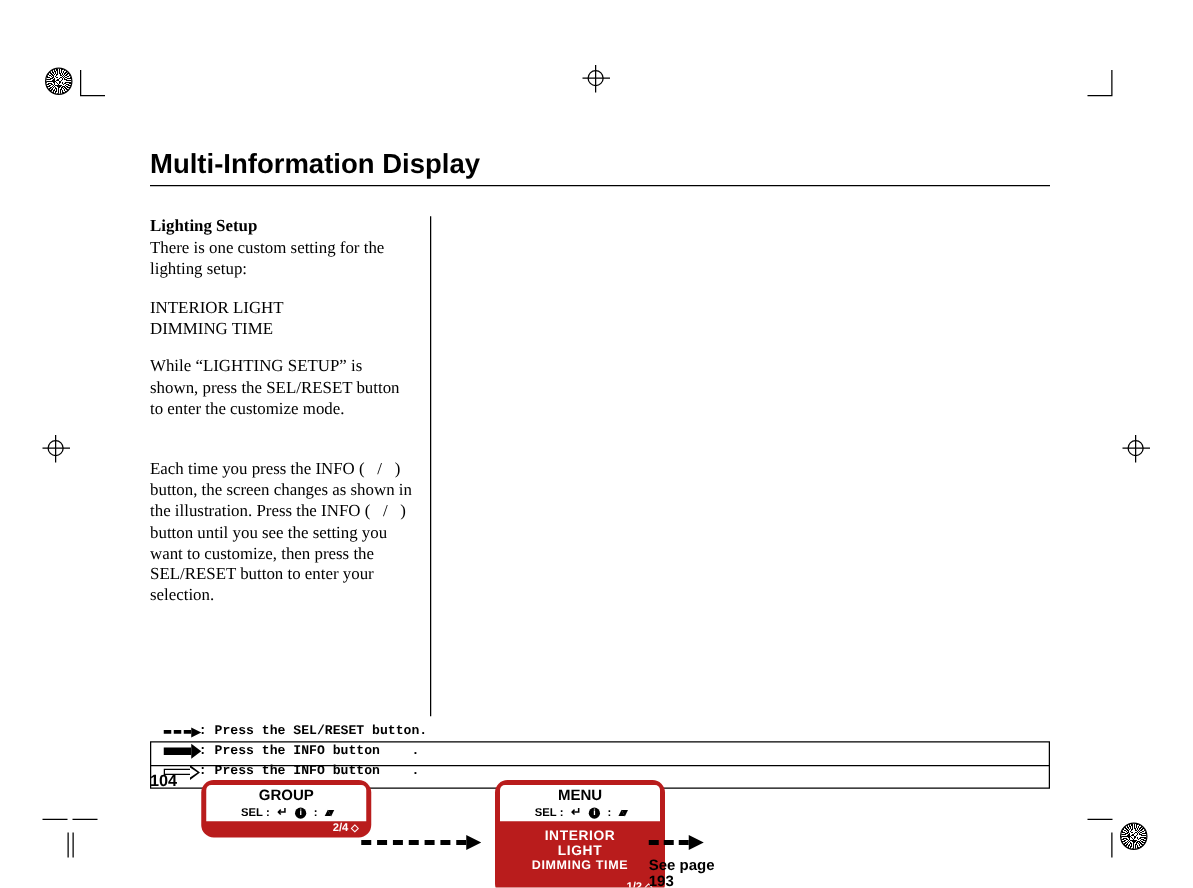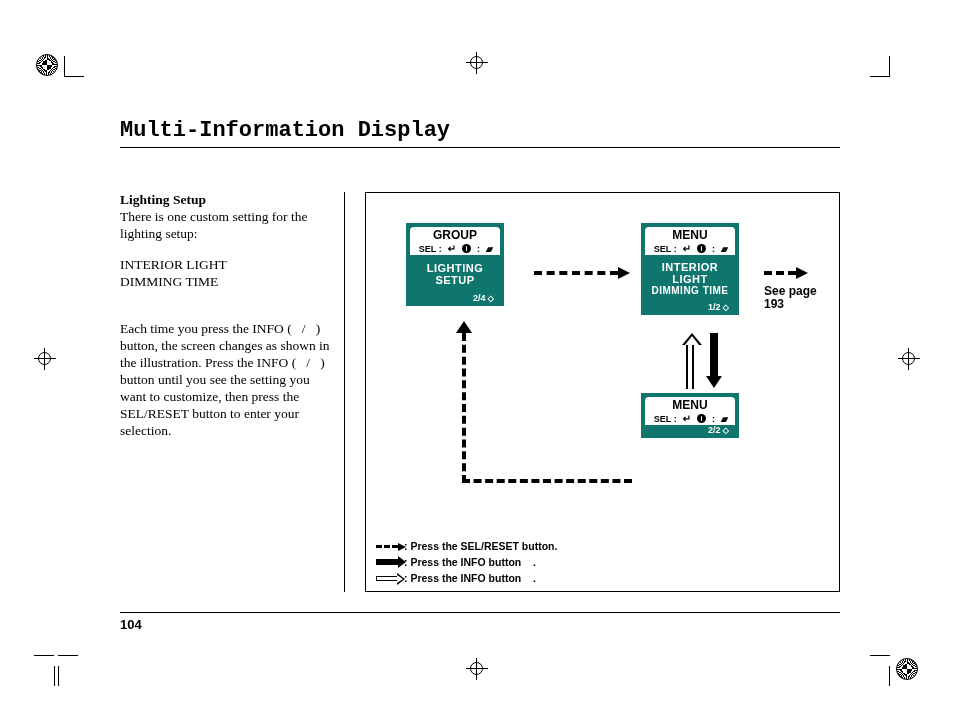--- a/index.html
+++ b/index.html
@@ -33,30 +33,31 @@
   .crop-L { position:absolute; width:32px; height:32px; }
   .crop-L .h { position:absolute; background:#000; height:1px; width:20px; }
   .crop-L .v { position:absolute; background:#000; width:1px; height:20px; }
 
   .page {
     position: absolute;
     left: 120px; top: 118px;
     width: 720px;
   }
   .title {
-    font-family: Liberation Mono, monospace;
+    font-family: Liberation Sans, sans-serif;
     font-weight: bold;
     font-size: 22px;
     border-bottom: 1px solid #000;
     padding-bottom: 4px;
-    margin-bottom: 44px;
+    margin-bottom: 24px;
   }
   .content {
     display: flex;
     gap: 20px;
+    flex-direction: column;
   }
   .col-text {
     width: 225px;
     font-size: 13.5px;
     line-height: 1.25;
     border-right: 1px solid #000;
     padding-right: 14px;
     min-height: 400px;
   }
   .col-text p { margin: 0 0  14px 0; }
@@ -65,23 +66,23 @@
     flex: 1;
     border: 1px solid #000;
     padding: 24px 14px 12px 14px;
     position: relative;
     height: 400px;
   }
 
   
   .lcd {
     position: absolute;
-    width: 98px;
-    background: #0f766e;
-    border-radius: 0;
+    width: 136px;
+    background: #b91c1c;
+    border-radius: 10px;
     padding: 4px 4px 2px 4px;
     font-family: Arial, sans-serif;
     color: #fff;
     text-align: center;
   }
   .lcd .hdr {
     background: #fff;
     color: #000;
     font-weight: bold;
     font-size: 12px;
@@ -152,21 +153,21 @@
     content:""; position:absolute; left:-3px; top:-9px;
     width:0;height:0;
     border-bottom:9px solid #fff; border-left:7px solid transparent; border-right:7px solid transparent;
   }
 
   .see-page { position:absolute; font-family: Arial, sans-serif; font-size:12px; font-weight:bold; line-height:1.1; }
 
   .legend {
     position:absolute;
     left: 10px; bottom: 6px;
-    font-family: Liberation Sans, sans-serif;
+    font-family: Liberation Mono, monospace;
     font-size: 10.5px;
     font-weight: bold;
     text-align: center;
   }
   .legend-row { display:flex; align-items:center; gap:6px; margin-top:2px; height:14px;}
   .lg-dash { width:22px; height:0; border-top:3px dashed #000; position:relative; }
   .lg-dash::after { content:""; position:absolute; right:-8px; top:-5px; border-left:8px solid #000; border-top:4px solid transparent; border-bottom:4px solid transparent;}
   .lg-solid { width:22px; height:6px; background:#000; position:relative; }
   .lg-solid::after { content:""; position:absolute; right:-8px; top:-3px; border-left:8px solid #000; border-top:6px solid transparent; border-bottom:6px solid transparent;}
   .lg-hollow { width:22px; height:5px; border:1px solid #000; background:#fff; position:relative; }
@@ -229,40 +230,35 @@
   <div class="title">Multi-Information Display</div>
 
   <div class="content">
     <div class="col-text">
       <p><span class="subhead">Lighting Setup</span><br>
       <span>There is one custom setting for the lighting setup:</span></p>
       <p style="margin-top:14px;">
         <span>INTERIOR LIGHT</span><br>
         <span>DIMMING TIME</span>
       </p>
+      <p style="margin-top:14px;">While “LIGHTING SETUP” is shown, press the SEL/RESET button to enter the customize mode.</p>
       <p style="margin-top:31px;">Each time you press the INFO (&nbsp;&nbsp;&nbsp;/&nbsp;&nbsp;&nbsp;) button, the screen changes as shown in the illustration. Press the INFO (&nbsp;&nbsp;&nbsp;/&nbsp;&nbsp;&nbsp;) button until you see the setting you want to customize, then press the SEL/RESET button to enter your selection.</p>
     </div>
 
     <div class="diagram-wrap">
 
       <div class="lcd" style="left:40px; top:30px;">
         <div class="hdr">GROUP</div>
         <div class="sel-row">
           <span>SEL :</span>
             <span class="enter-glyph"></span>
           <span class="info-dot">i</span>
             <span>:</span>
             <span class="updown"></span>
         </div>
-        <div class="body">
-          <div>
-            <div>LIGHTING</div>
-            <div>SETUP</div>
-          </div>
-        </div>
         <div class="ftr">2/4</div>
       </div>
 
       <div class="lcd" style="left:275px; top:30px;">
         <div class="hdr">MENU</div>
         <div class="sel-row">
           <span>SEL :</span>
             <span class="enter-glyph"></span>
           <span class="info-dot">i</span>
             <span>:</span>

